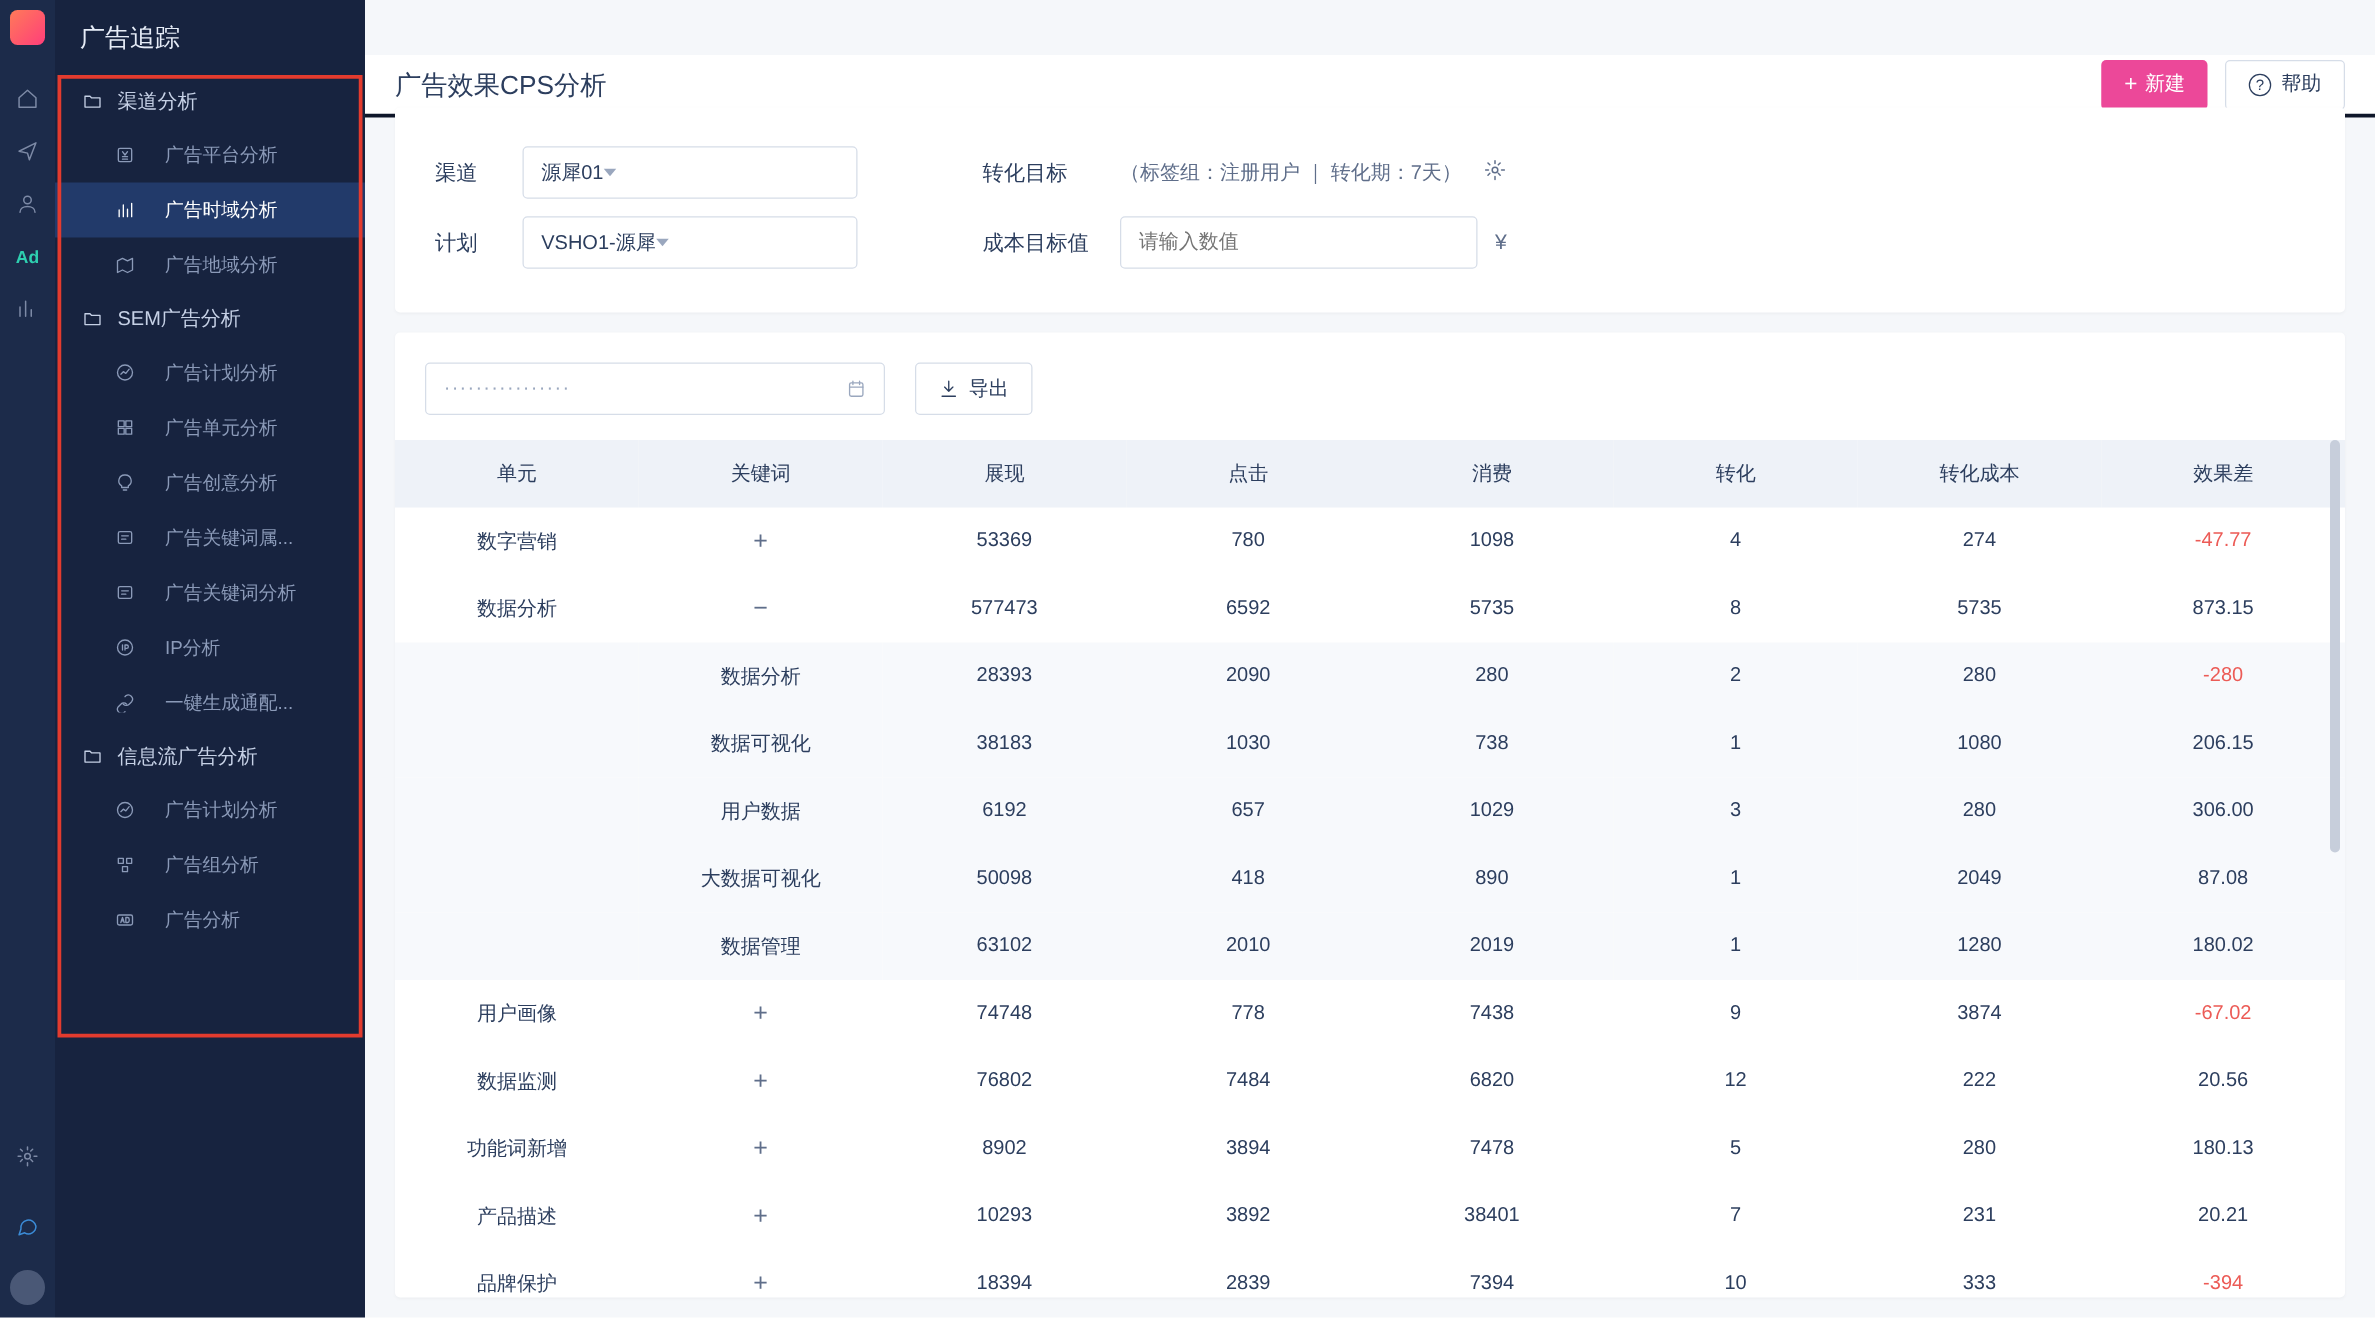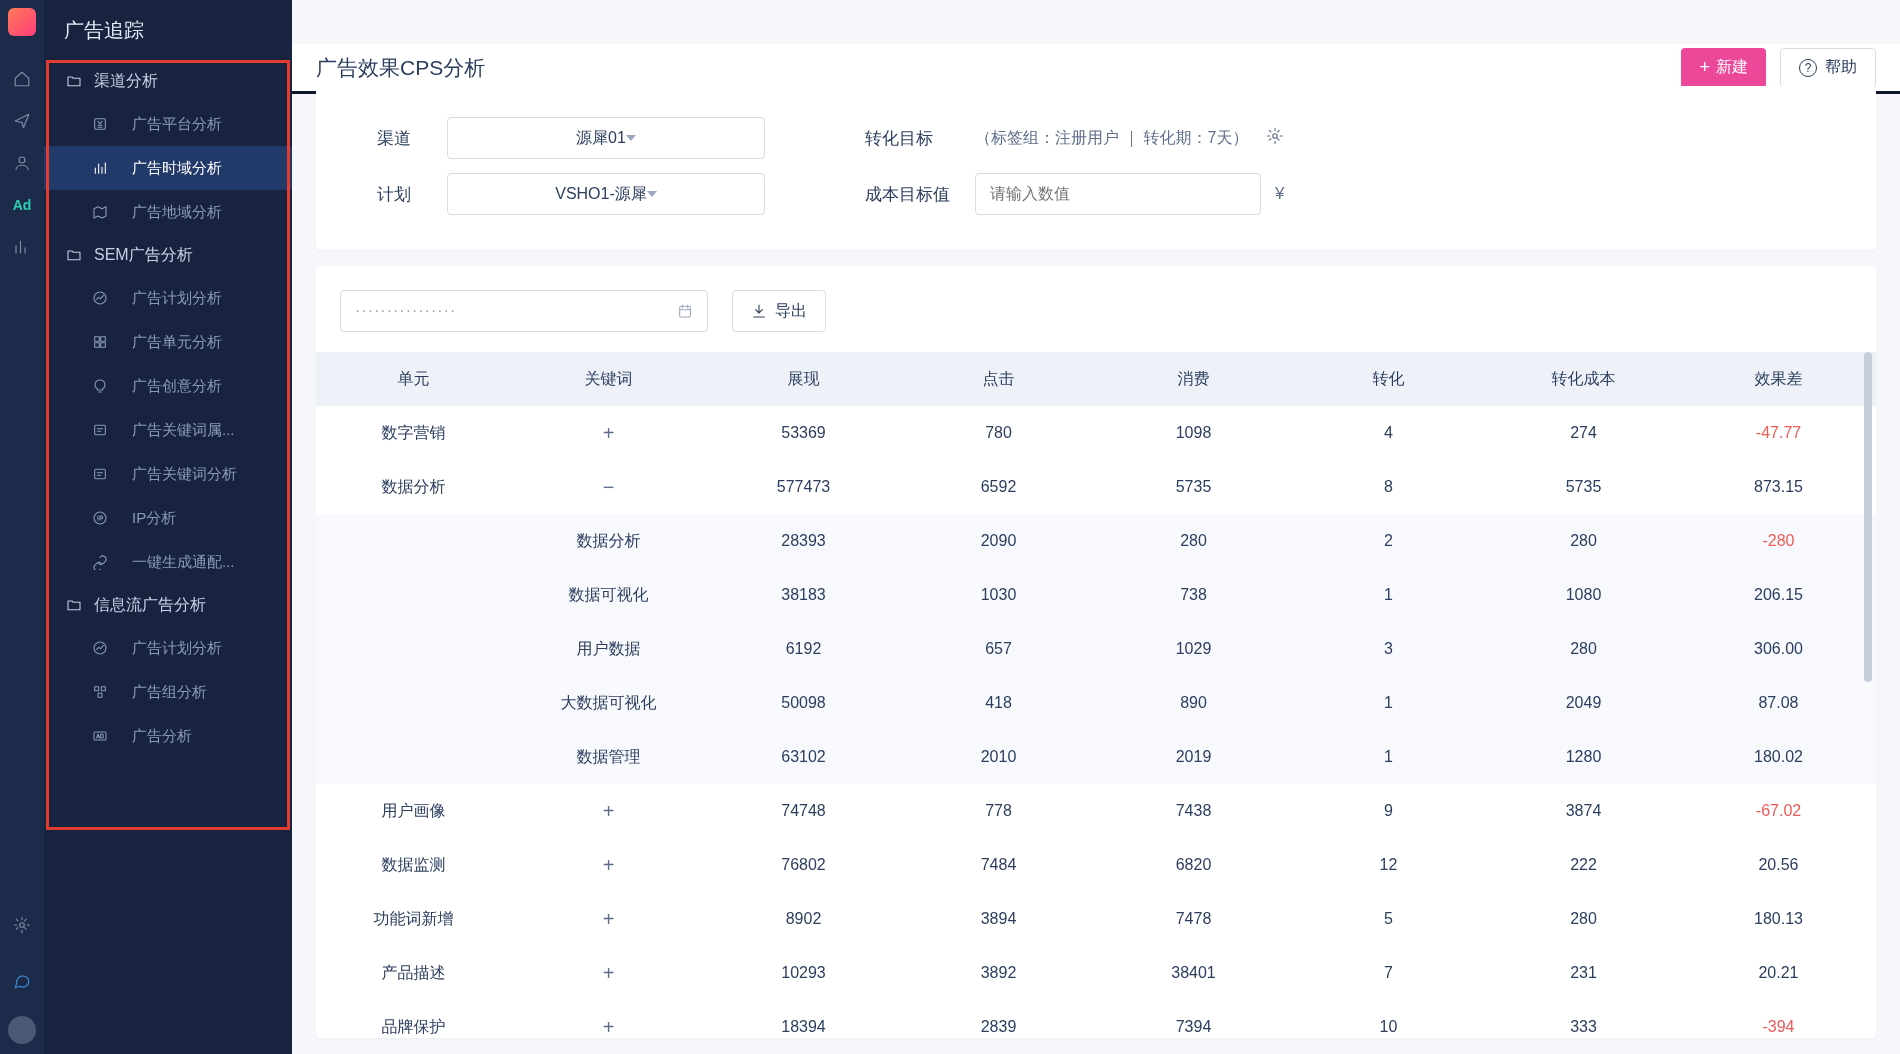--- a/index.html
+++ b/index.html
@@ -28,23 +28,23 @@
 .header h1 { font-size:21px; font-weight:500; color:#2c3e5e; }
 .header .hbtn { height:40px; padding:0 18px; display:inline-flex; align-items:center; border-radius:4px; font-size:16px; cursor:pointer; }
 .header .new { margin-left:auto; background:#ec4899; color:#fff; border:none; }
 .header .new:before { content:"+"; margin-right:6px; font-size:18px; }
 .header .help { margin-left:14px; background:#fff; border:1px solid #d6dde8; color:#2c3e5e; }
 .header .help:before { content:"?"; display:inline-flex; width:16px; height:16px; border:1.5px solid #2c3e5e; border-radius:50%; align-items:center; justify-content:center; margin-right:8px; font-size:12px; }
 
 
 .panel { position:absolute; left:316px; right:24px; background:#fff; border-radius:4px; box-shadow:0 1px 3px rgba(0,0,0,.04); }
 .filters { top:86px; padding:24px 32px 28px; }
-.filters .row { display:flex; align-items:center; height:56px;margin-left:29px; }
+.filters .row { display:flex; align-items:center; height:56px; }
 .filters .lbl { width:70px; font-size:17px; color:#2c3e5e; }
-.filters .sel { width:318px; height:42px; border:1px solid #d6dde8; border-radius:4px; display:flex; align-items:center; justify-content:center; padding:0 14px; font-size:16px; color:#2c3e5e; cursor:pointer; }
+.filters .sel { width:268px; height:42px; border:1px solid #d6dde8; border-radius:4px; display:flex; align-items:center; justify-content:flex-start; padding:0 14px; font-size:16px; color:#2c3e5e; cursor:pointer; }
 .filters .sel:after { content:""; width:0; height:0; border-left:5px solid transparent; border-right:5px solid transparent; border-top:6px solid #9aa7be; }
 .filters .goal-label { margin-left:100px; width:110px; font-size:17px; color:#2c3e5e; }
 .filters .goal-text { font-size:16px; color:#5f6e8a; }
 .filters .gear { margin-left:18px; color:#5f6e8a; cursor:pointer; }
 .filters .numin { width:286px; height:42px; border:1px solid #d6dde8; border-radius:4px; padding:0 14px; font-size:16px; }
 .filters .yen { margin-left:14px; font-size:17px; color:#5f6e8a; }
 
 .datapanel { top:266px; bottom:16px; padding:24px 0 0 0; display:flex; flex-direction:column; }
 .toolbar { display:flex; align-items:center; gap:24px; padding:0 24px 20px; }
 .datein { width:368px; height:42px; border:1px solid #d6dde8; border-radius:4px; display:flex; align-items:center; justify-content:space-between; padding:0 14px; cursor:pointer; color:#9aa7be; letter-spacing:1px; }

